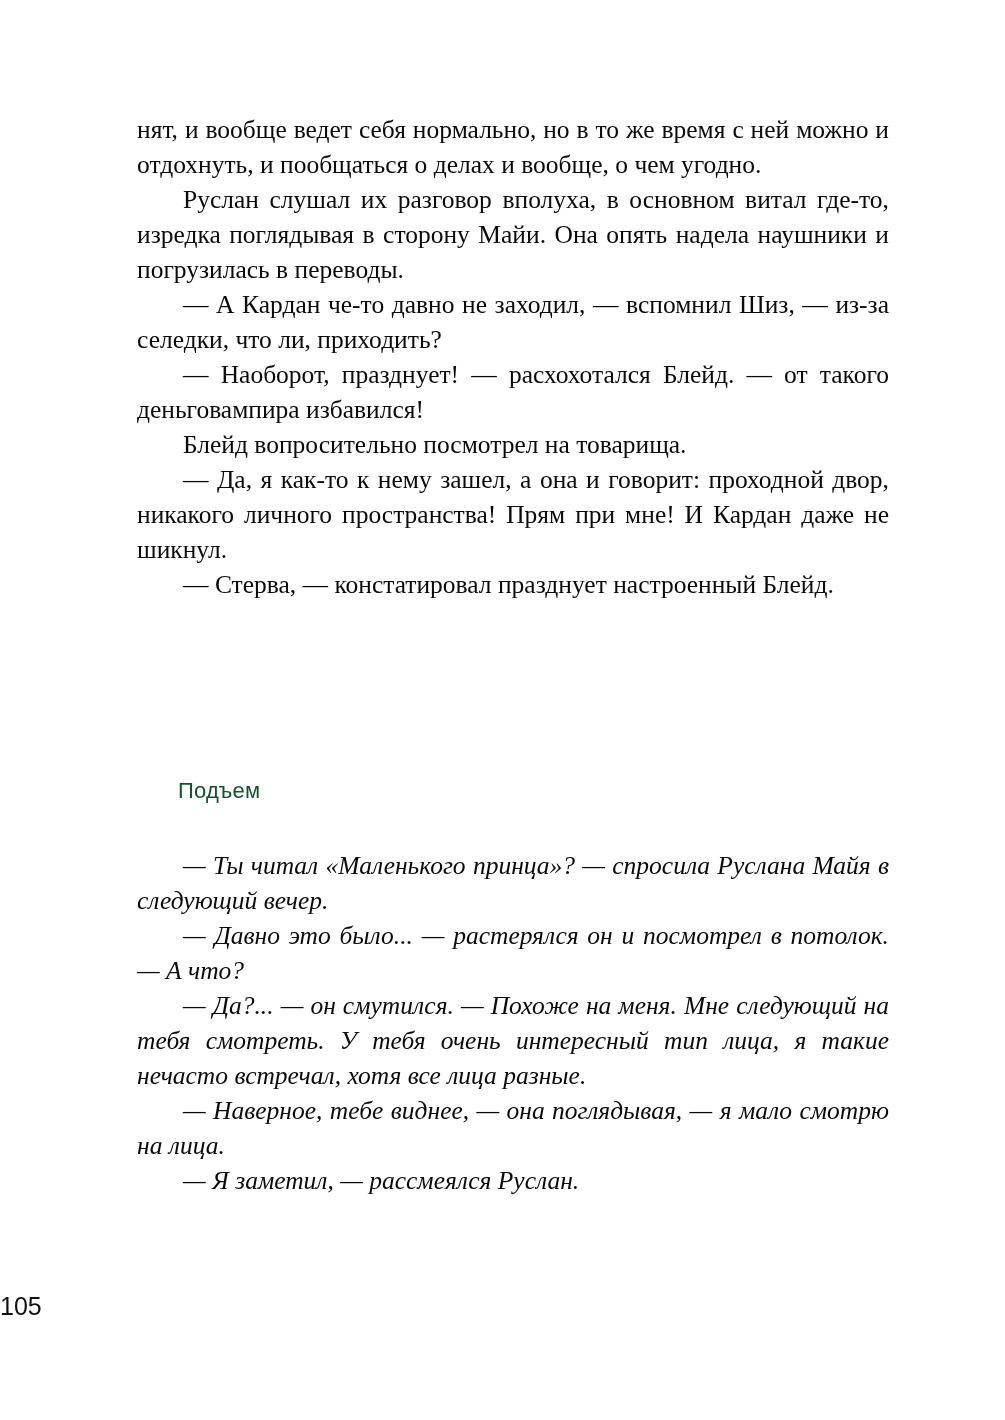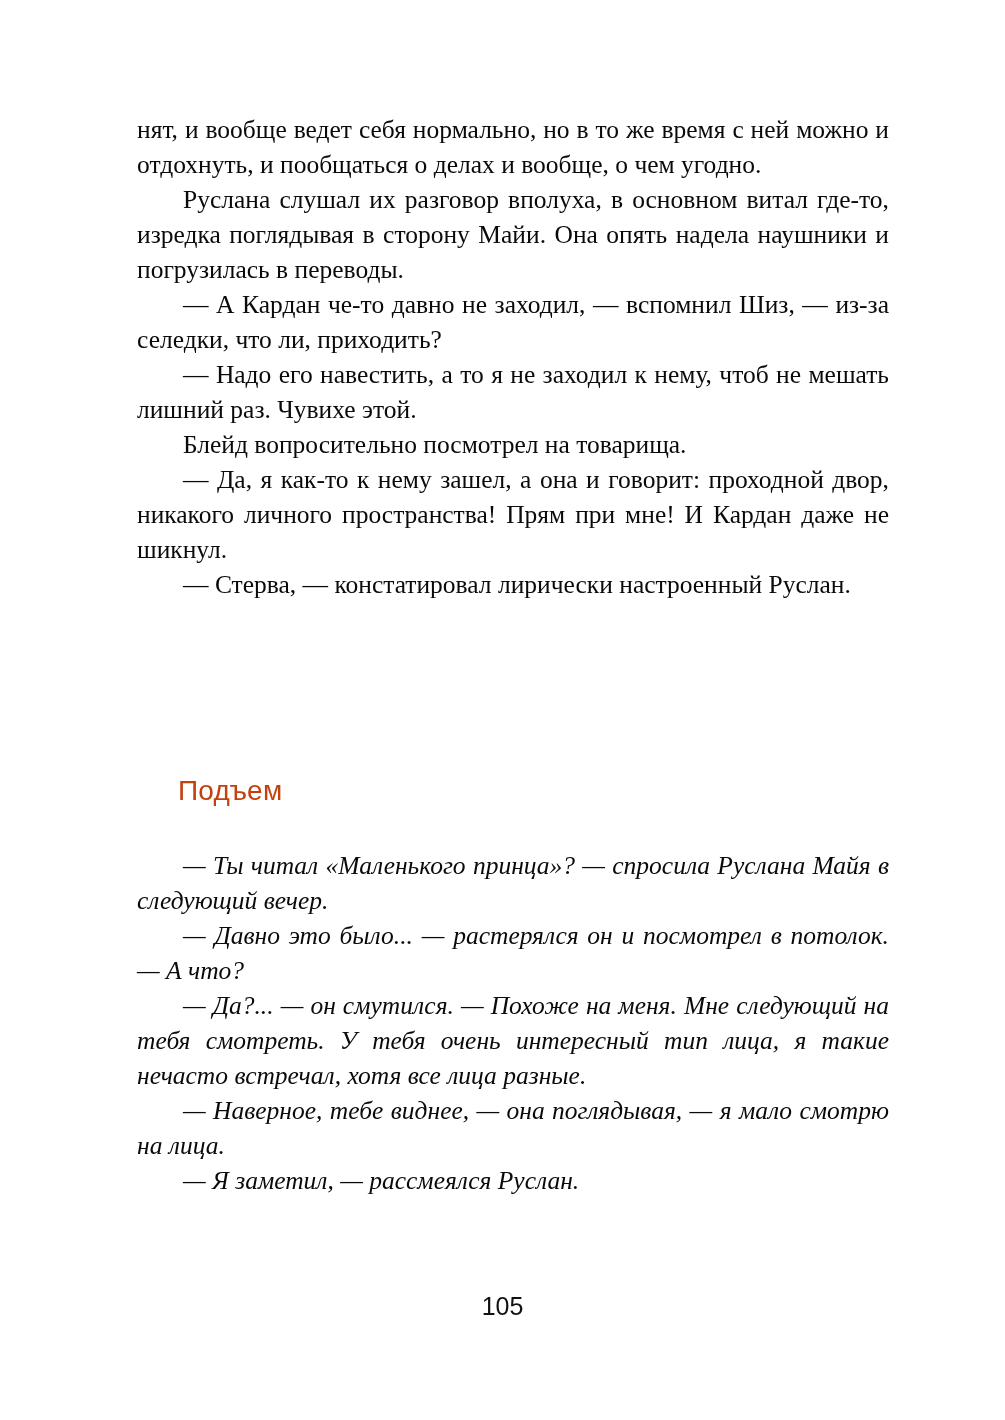--- a/index.html
+++ b/index.html
@@ -36,58 +36,57 @@
   }
   .body-par.no-indent {
     text-indent: 0;
   }
   
   .section-heading {
     position: absolute;
     left: 178px;
     top: 772px;
     font-family: "Liberation Sans", "DejaVu Sans", sans-serif;
-    font-size: 28px;
+    font-size: 22px;
     line-height: 38px;
     font-weight: 400;
-    color: #c2410c;
+    color: #14532d;
     letter-spacing: 0.2px;
     margin: 0;
   }
   .text-column-2 {
     position: absolute;
     left: 137px;
     top: 848px;
     width: 752px;
     font-style: italic;
   }
   .page-number {
     position: absolute;
     left: 0;
     right: 0;
     top: 1292px;
-    text-align: center;
     font-family: "Liberation Sans", "DejaVu Sans", sans-serif;
     font-size: 25px;
     color: #111111;
   }
 </style>
 </head>
 <body>
 
 <div class="page">
 
   <div class="text-column">
     <p class="body-par no-indent">нят, и вообще ведет себя нормально, но в то же время с ней можно и отдохнуть, и пообщаться о делах и вообще, о чем угодно.</p>
-    <p class="body-par">Руслана слушал их разговор вполуха, в основном витал где-то, изредка поглядывая в сторону Майи. Она опять надела наушники и погрузилась в переводы.</p>
+    <p class="body-par">Руслан слушал их разговор вполуха, в основном витал где-то, изредка поглядывая в сторону Майи. Она опять надела наушники и погрузилась в переводы.</p>
     <p class="body-par">— А Кардан че-то давно не заходил, — вспомнил Шиз, — из-за селедки, что ли, приходить?</p>
-    <p class="body-par">— Надо его навестить, а то я не заходил к нему, чтоб не мешать лишний раз. Чувихе этой.</p>
+    <p class="body-par">— Наоборот, празднует! — расхохотался Блейд. — от такого деньговампира избавился!</p>
     <p class="body-par">Блейд вопросительно посмотрел на товарища.</p>
     <p class="body-par">— Да, я как-то к нему зашел, а она и говорит: проходной двор, никакого личного пространства! Прям при мне! И Кардан даже не шикнул.</p>
-    <p class="body-par">— Стерва, — констатировал лирически настроенный Руслан.</p>
+    <p class="body-par">— Стерва, — констатировал празднует настроенный Блейд.</p>
   </div>
 
   <h2 class="section-heading">Подъем</h2>
 
   <div class="text-column-2">
     <p class="body-par">— Ты читал «Маленького принца»? — спросила Руслана Майя в следующий вечер.</p>
     <p class="body-par">— Давно это было... — растерялся он и посмотрел в потолок. — А что?</p>
     <p class="body-par">— Да?... — он смутился. — Похоже на меня. Мне следующий на тебя смотреть. У тебя очень интересный тип лица, я такие нечасто встречал, хотя все лица разные.</p>
     <p class="body-par">— Наверное, тебе виднее, — она поглядывая, — я мало смотрю на лица.</p>
     <p class="body-par">— Я заметил, — рассмеялся Руслан.</p>

